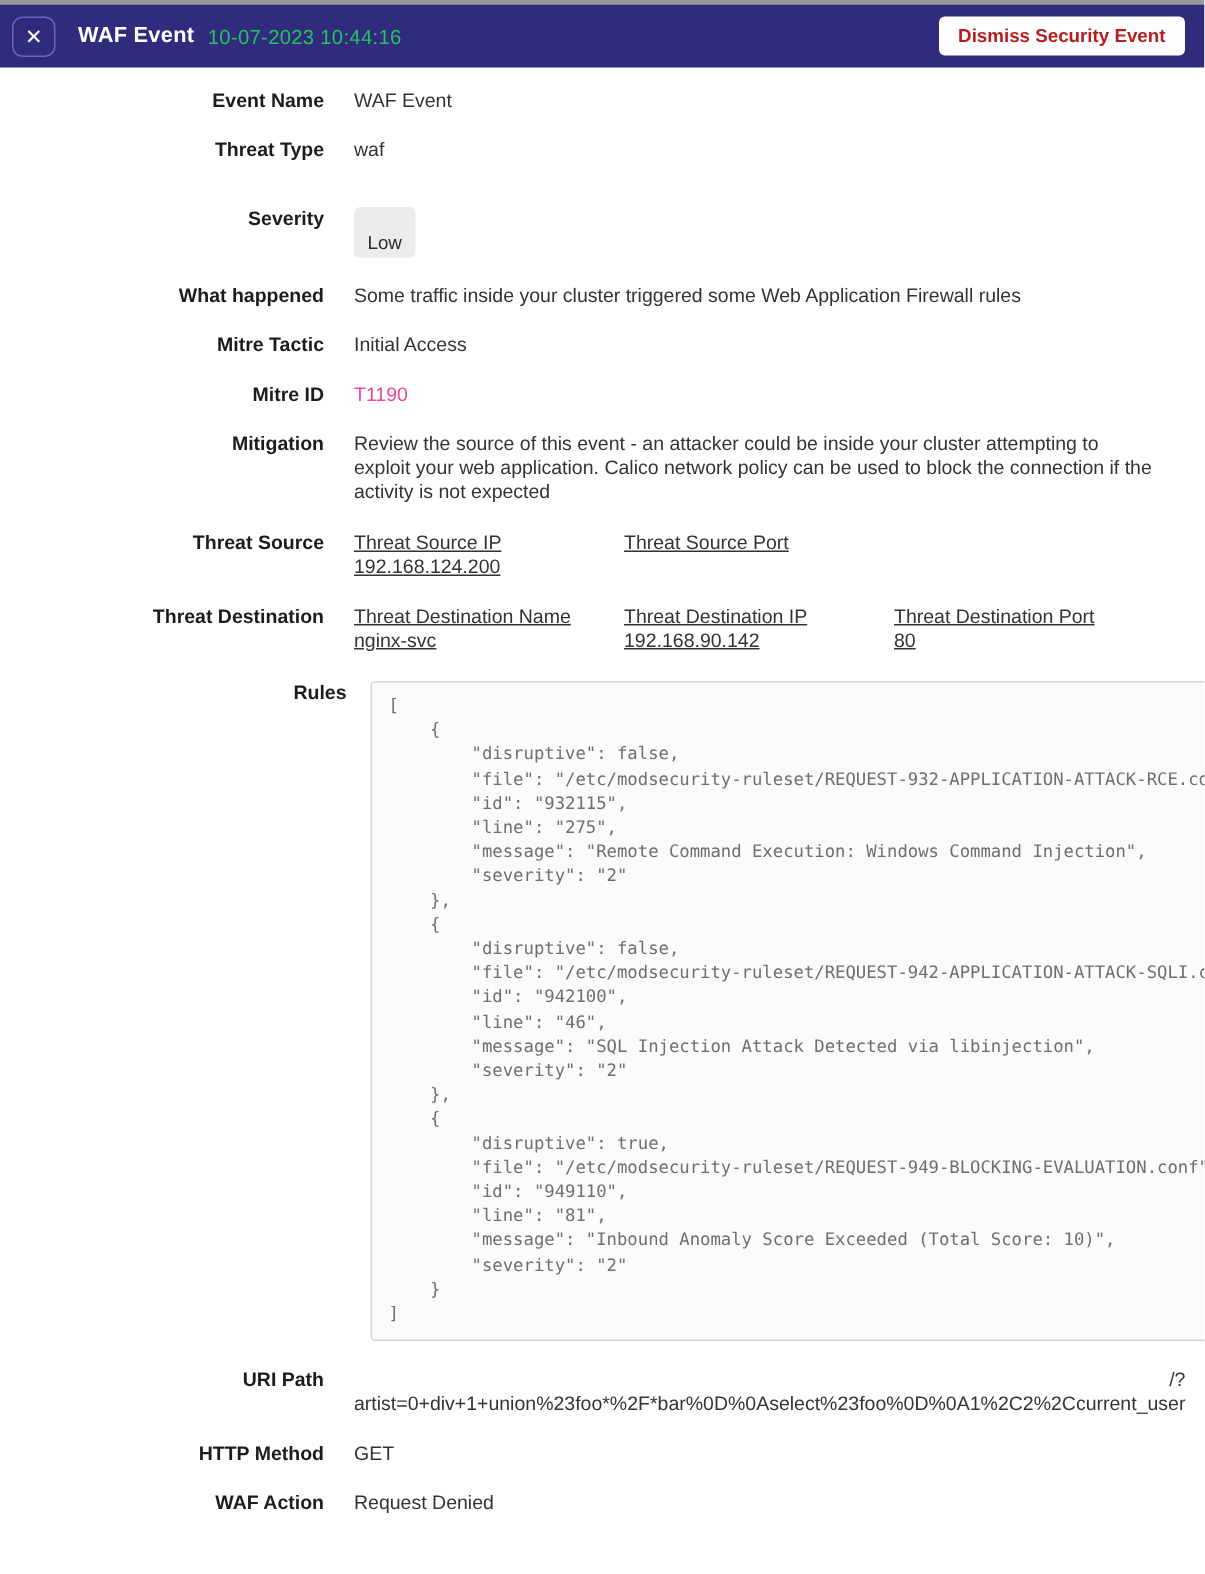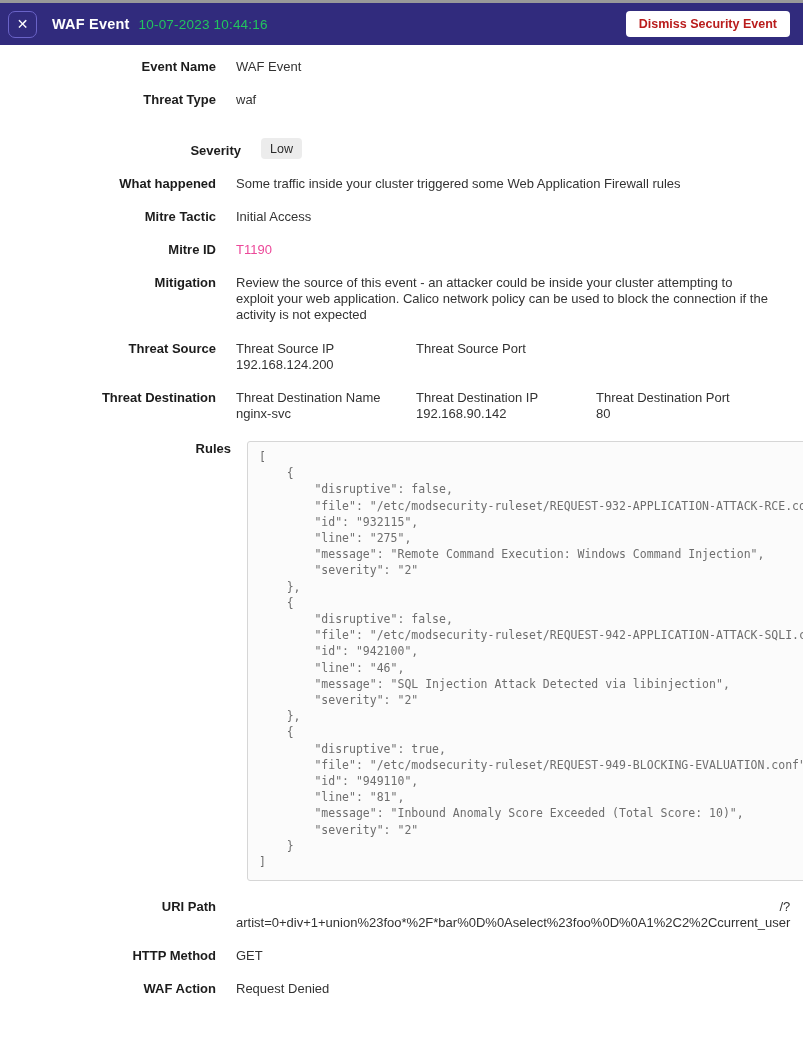--- a/index.html
+++ b/index.html
@@ -50,36 +50,36 @@
     text-align:right;
     font-weight:700; font-size:13px; line-height:16px;
     color:#1c1c1c;
     padding-left:33px;
   }
   .row-value {
     flex:1; margin-left:20px; padding-right:30px;
     font-size:13px; line-height:16px; color:#333333;
   }
   .m17 { margin-top:17px; }
-  .sev-row { margin-top:30px; align-items:flex-end;margin-left:25px; }
+  .sev-row { margin-top:30px; align-items:flex-start; }
   .m18 { margin-top:18px; }
   .m19 { margin-top:19px;margin-left:15px; }
 
   .severity-badge {
     display:inline-block;
     background:#ececec; color:#2b2b2b;
     border-radius:4px;
-    padding:3px 9px 2px 9px;
+    padding:16px 9px 2px 9px;
     font-size:12.5px; line-height:16px;
   }
   .link { color:#ec4899; text-decoration:none; cursor:pointer; }
 
   
   .col-group { display:flex; }
-  .col-group .col { width:180px; flex-shrink:0; }
+  .col-group .col { width:180px; flex-shrink:0;text-decoration:underline; }
   .col .col-heading { font-size:13px; line-height:16px; color:#333333; }
   .col .col-value   { font-size:13px; line-height:16px; color:#333333; }
 
   
   .rules-value { margin-left:16px; padding-right:0; }
   .code-box {
     border:1px solid #d6d6d6; border-radius:3px;
     background:#fbfbfb;
     padding:7px 12px 10px 11px;
     overflow:hidden;

